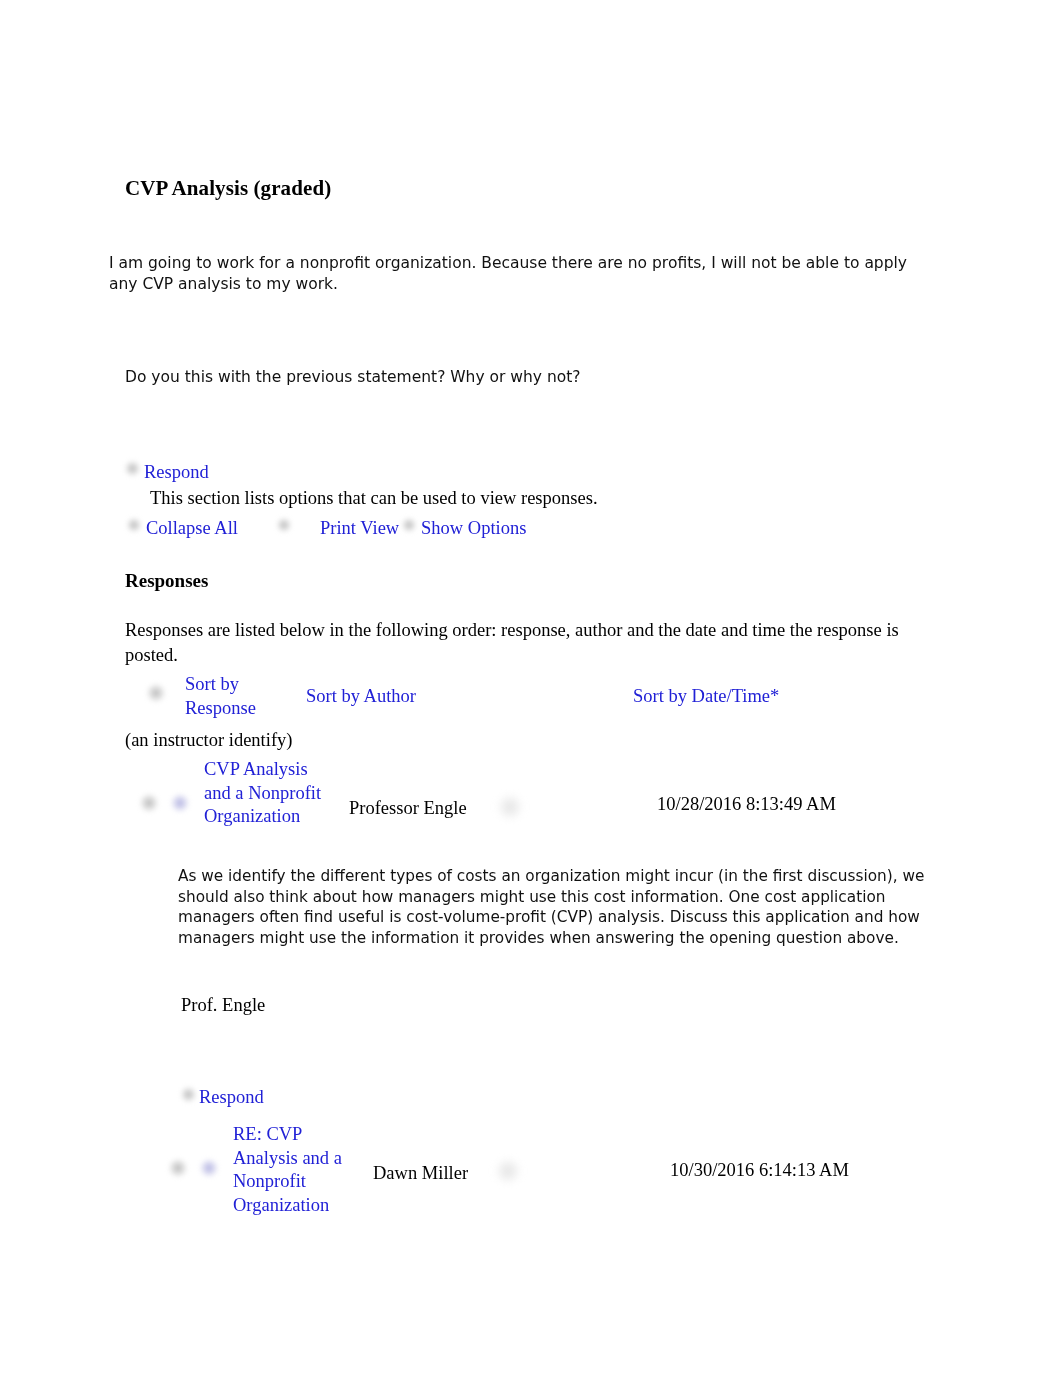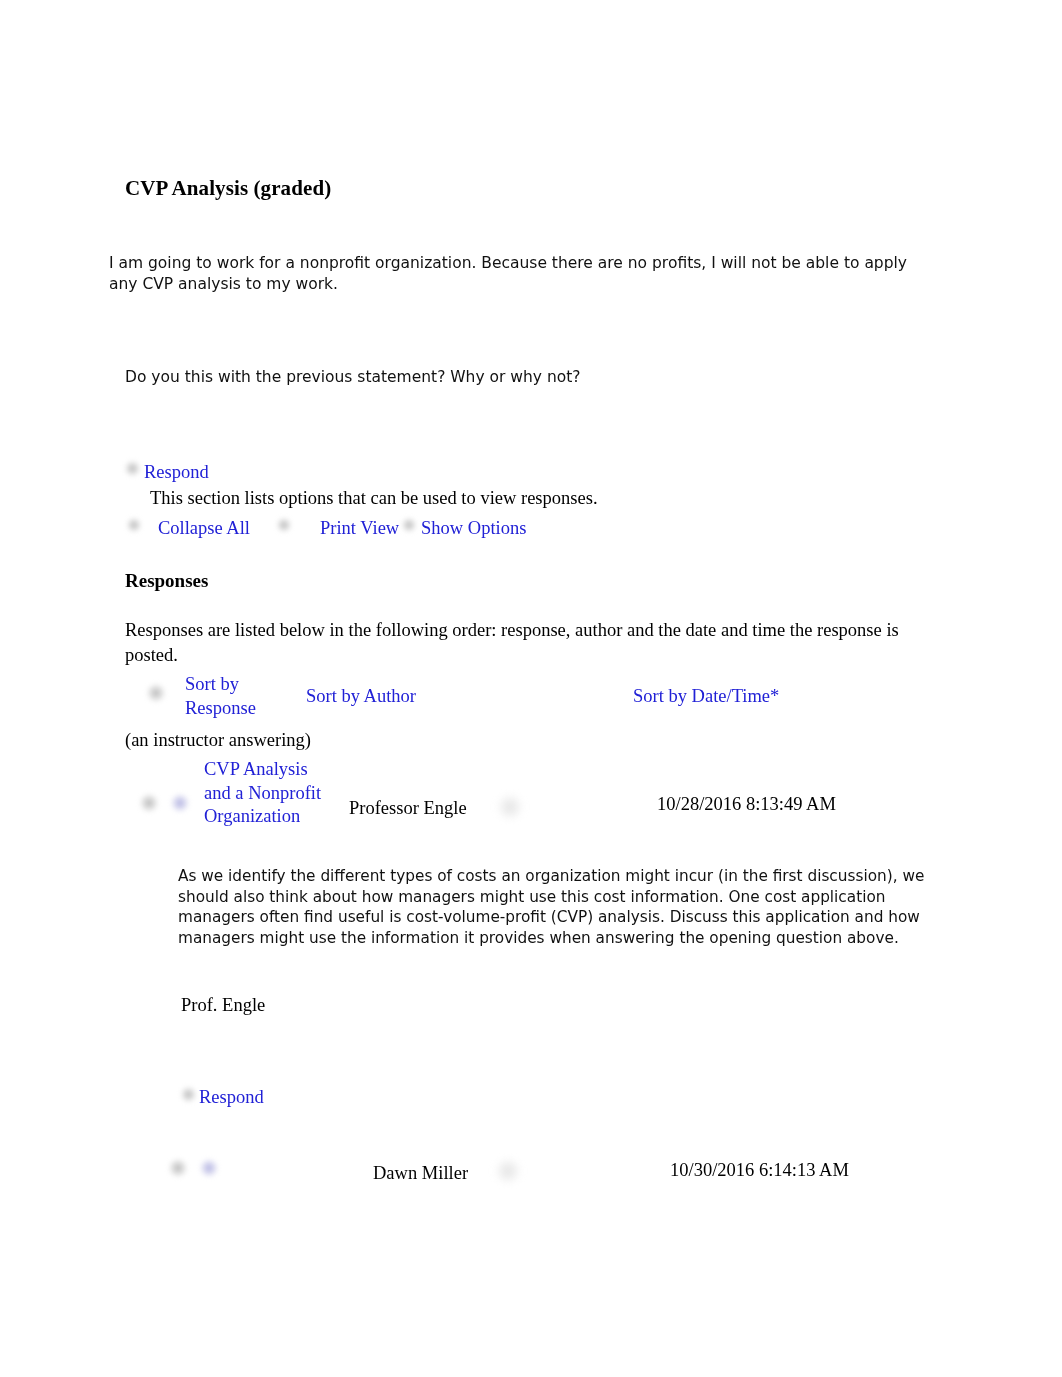--- a/index.html
+++ b/index.html
@@ -166,52 +166,53 @@
   <div class="intro-para">I am going to work for a nonprofit organization. Because there are no profits, I will not be able to apply any CVP analysis to my work.</div>
 
   <div class="question-para">Do you this with the previous statement? Why or why not?</div>
 
   <span class="ph-icon" style="left:124px; top:460px; width:17px; height:17px;"></span>
   <a class="link" style="left:144px; top:461px;">Respond</a>
 
   <div class="static-serif" style="left:125px; top:487px;margin-left:25px;">This section lists options that can be used to view responses.</div>
 
   <span class="ph-icon" style="left:126px; top:517px; width:16px; height:16px;"></span>
-  <a class="link" style="left:158px; top:517px;">Collapse All</a>
+  <a class="link" style="left:146px; top:517px;">Collapse All</a>
 
   <span class="ph-icon" style="left:276px; top:517px; width:16px; height:16px;"></span>
   <a class="link" style="left:296px; top:517px;margin-left:24px;">Print View</a>
 
   <span class="ph-icon" style="left:401px; top:517px; width:16px; height:16px;"></span>
   <a class="link" style="left:421px; top:517px;">Show Options</a>
 
   <div class="section-heading" style="left:125px; top:570px;">Responses</div>
 
   <div class="para-serif" style="left:125px; top:618px; width:790px;">Responses are listed below in the following order: response, author and the date and time the response is posted.</div>
 
   <span class="ph-icon" style="left:146px; top:683px; width:20px; height:20px;"></span>
   <a class="link wrap" style="left:185px; top:673px; width:96px;">Sort by Response</a>
   <a class="link" style="left:306px; top:685px;">Sort by Author</a>
   <a class="link" style="left:633px; top:685px;">Sort by Date/Time*</a>
 
-  <div class="static-serif" style="left:125px; top:729px;">(an instructor answering)</div>
+  <div class="static-serif" style="left:125px; top:729px;">(an instructor identify)</div>
 
   <span class="ph-icon" style="left:139px; top:793px; width:20px; height:20px;"></span>
   <span class="ph-icon blue" style="left:170px; top:793px; width:20px; height:20px;"></span>
   <a class="link wrap" style="left:204px; top:758px; width:126px;">CVP Analysis and a Nonprofit Organization</a>
   <div class="author" style="left:349px; top:798px;">Professor Engle</div>
   <span class="ph-icon faint" style="left:496px; top:793px; width:28px; height:28px;"></span>
   <div class="datetime" style="left:657px; top:794px;">10/28/2016 8:13:49 AM</div>
 
   <div class="resp-body" style="left:178px; top:866px; width:752px;">As we identify the different types of costs an organization might incur (in the first discussion), we should also think about how managers might use this cost information. One cost application managers often find useful is cost-volume-profit (CVP) analysis. Discuss this application and how managers might use the information it provides when answering the opening question above.</div>
 
   <div class="signature" style="left:181px; top:995px;">Prof. Engle</div>
 
   <span class="ph-icon" style="left:180px; top:1086px; width:17px; height:17px;"></span>
   <a class="link" style="left:199px; top:1086px;">Respond</a>
 
   <span class="ph-icon" style="left:168px; top:1158px; width:20px; height:20px;"></span>
   <span class="ph-icon blue" style="left:199px; top:1158px; width:20px; height:20px;"></span>
+  <a class="link wrap" style="left:233px; top:1123px; width:128px;">RE: CVP Analysis and a Nonprofit Organization</a>
   <div class="author" style="left:373px; top:1163px;">Dawn Miller</div>
   <span class="ph-icon faint" style="left:494px; top:1157px; width:28px; height:28px;"></span>
   <div class="datetime" style="left:670px; top:1160px;">10/30/2016 6:14:13 AM</div>
 
 </div>
 
 </body></html>

